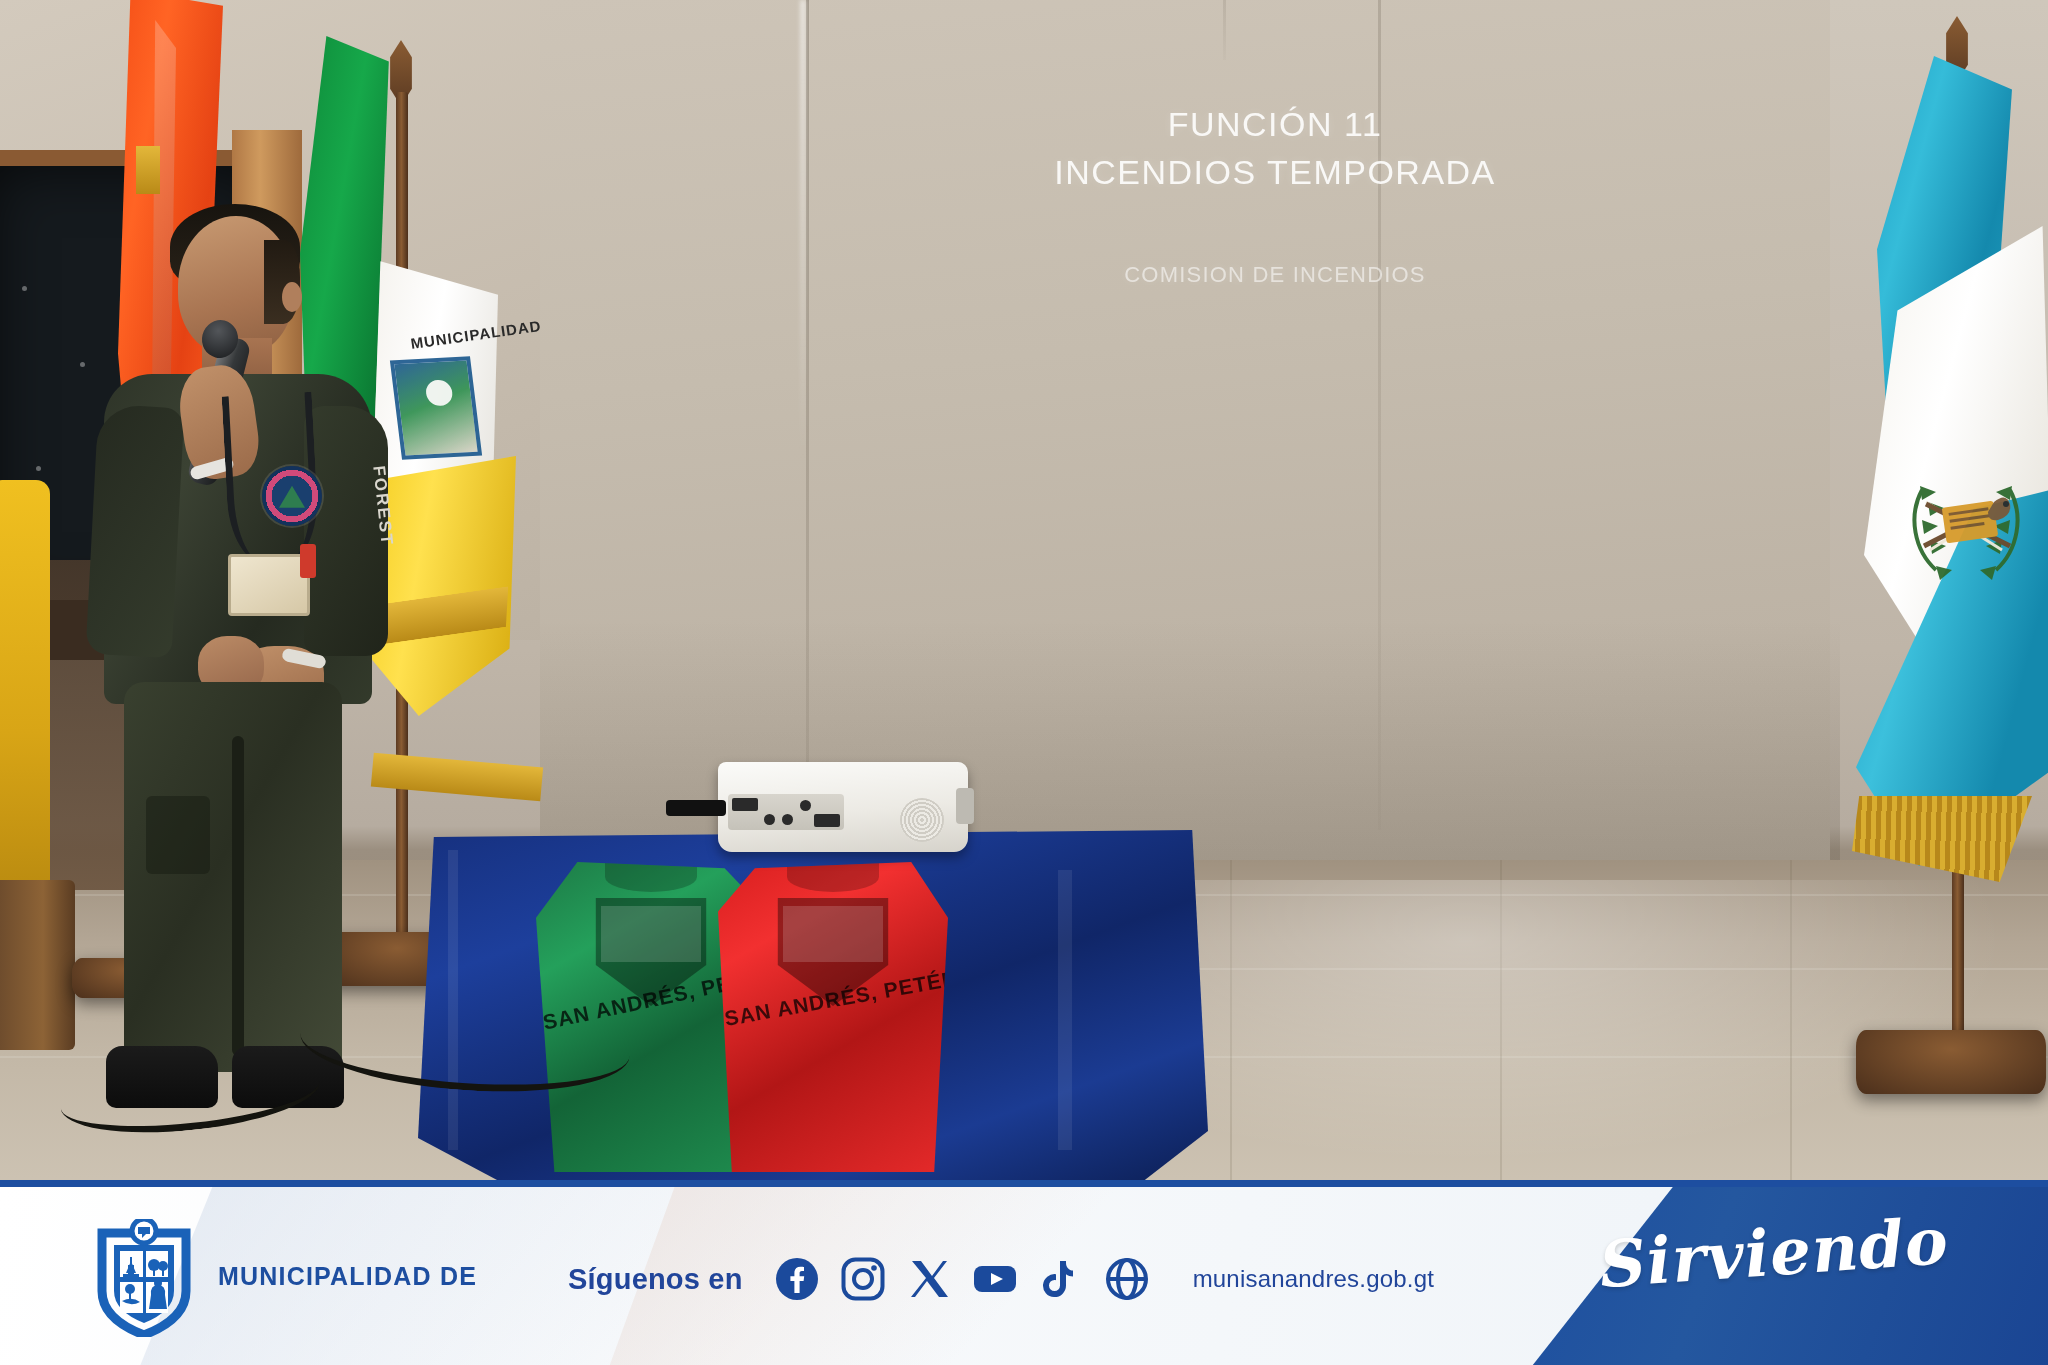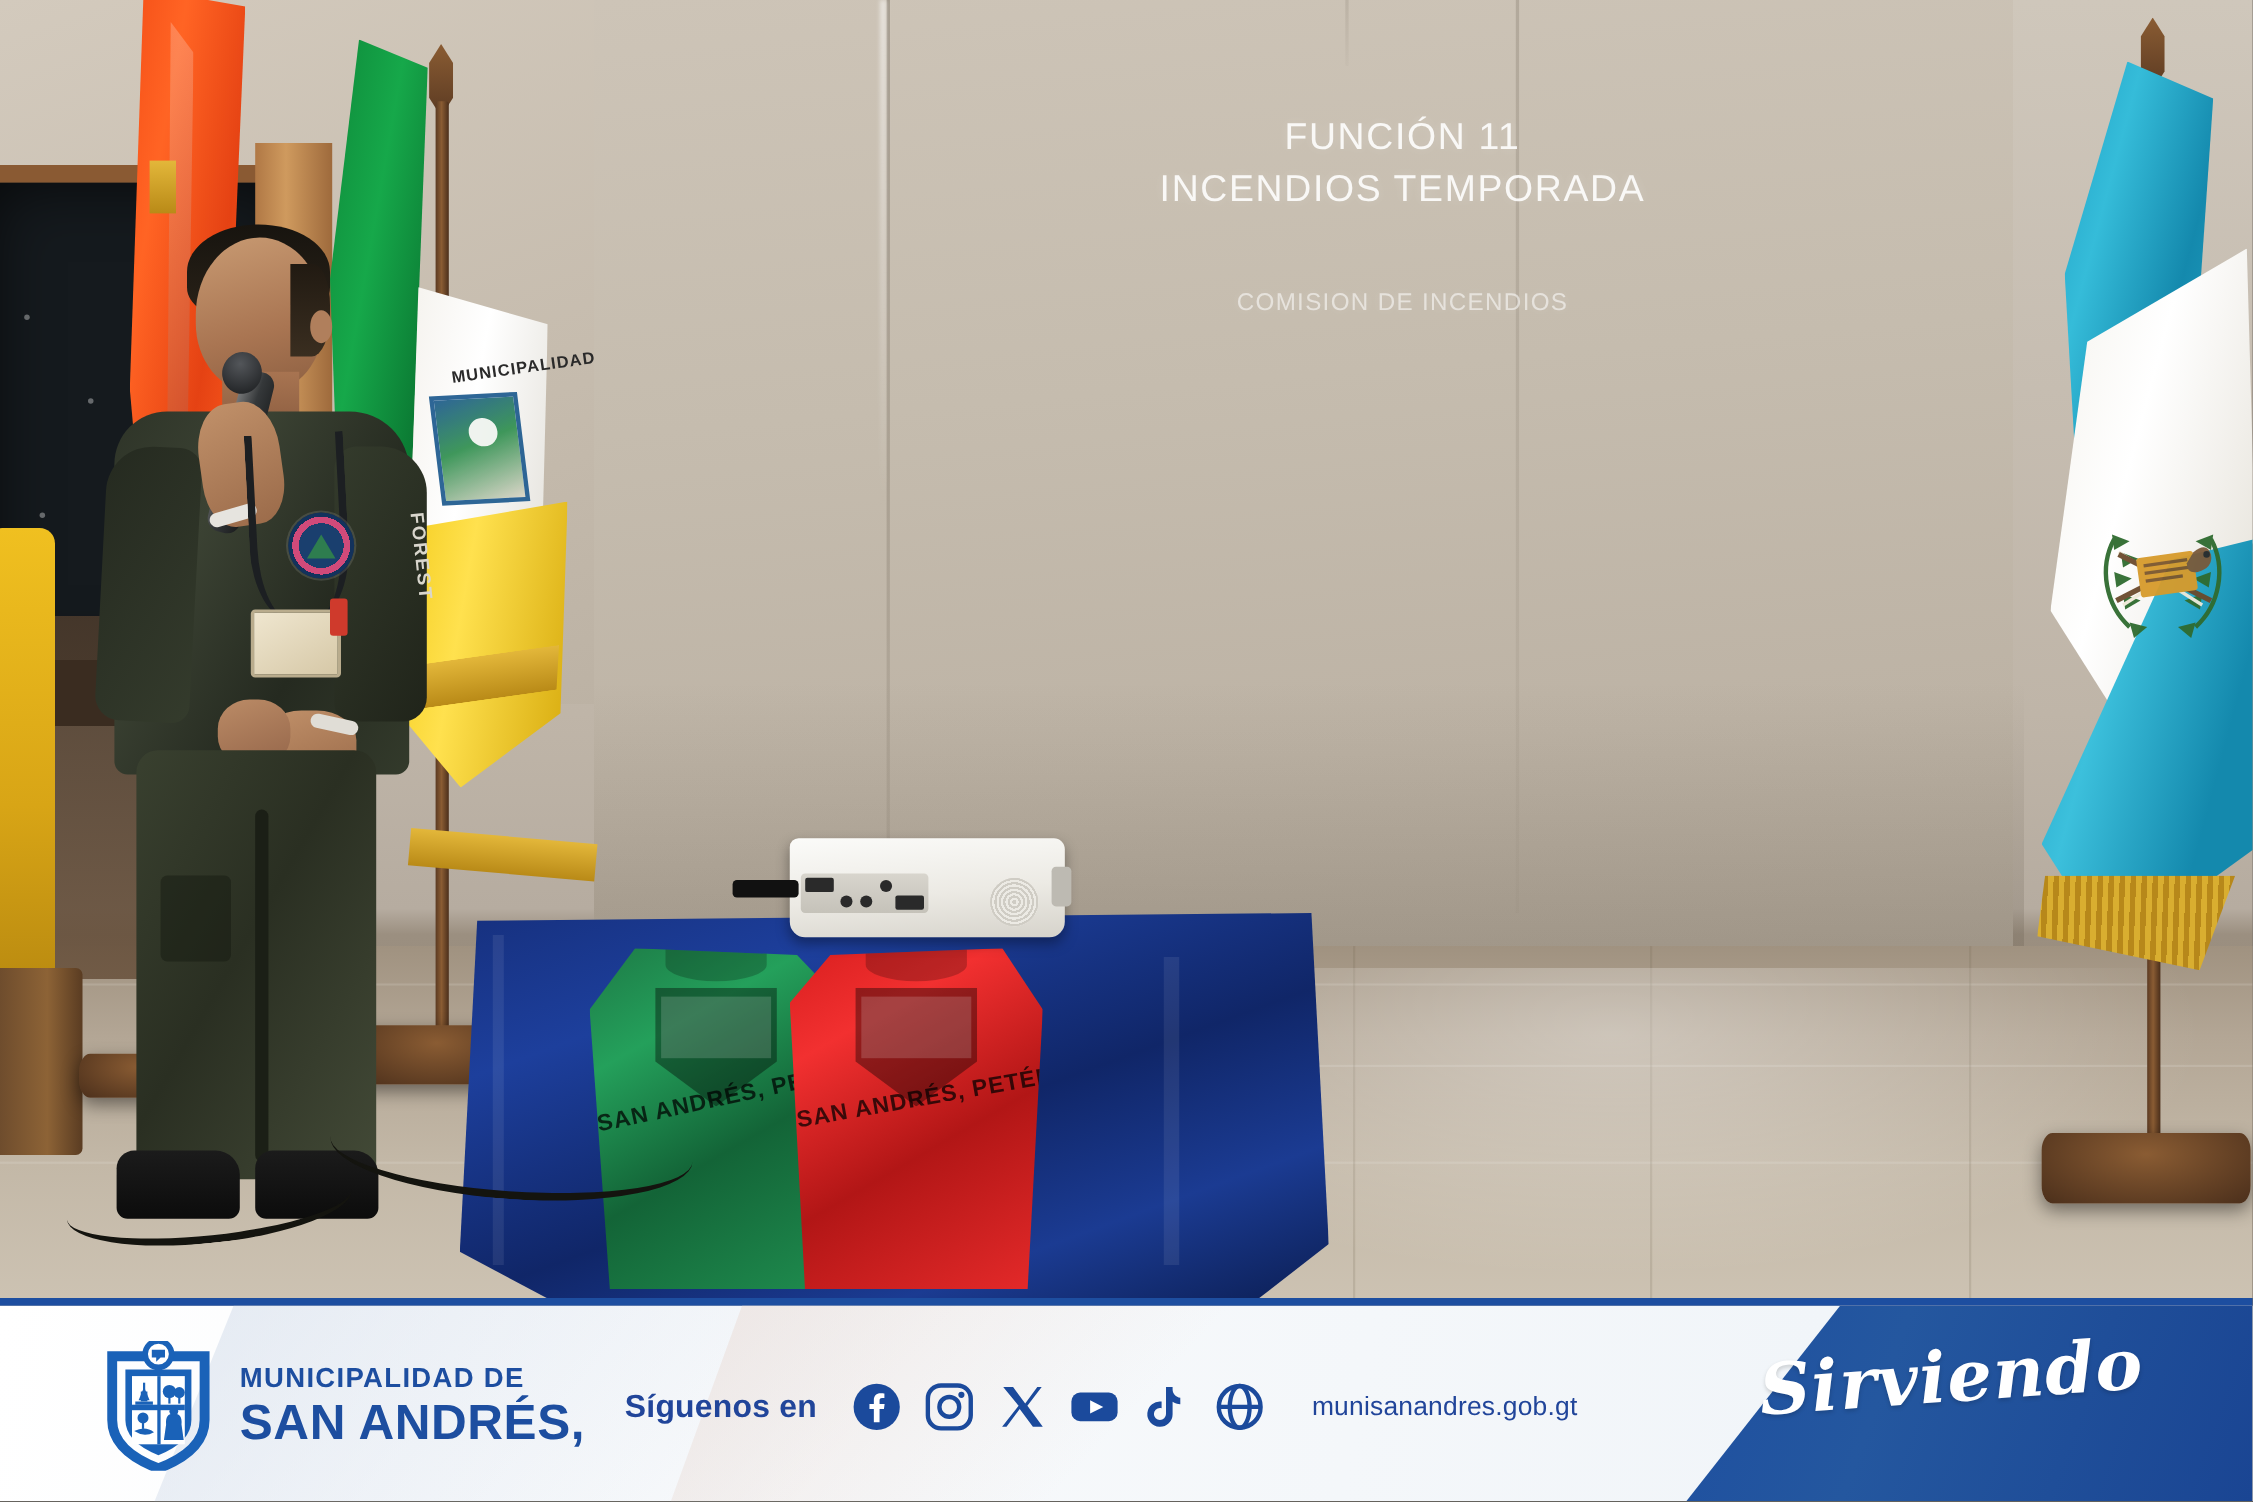--- a/index.html
+++ b/index.html
@@ -715,21 +715,20 @@
             <rect x="37" y="74" width="2" height="6"></rect>
           <path d="M30 82 q10 -5 18 1 q-9 5 -18 -1z"></path>
           <path d="M66 66 q8 0 7 10 l2 14 h-18 l2 -14 q-1 -10 7 -10z"></path>
           <circle cx="66" cy="64" r="4"></circle>
         </g>
         <circle cx="52" cy="12" r="12" fill="#fff" stroke="#1a62b8" stroke-width="5"></circle>
         <path d="M46 8 h12 v7 h-4 l-4 4 v-4 h-4z" fill="#1a62b8"></path>
       </svg>
       <div class="logo-text">
         <div class="logo-l1">MUNICIPALIDAD DE</div>
-        <div class="logo-l2">SAN ANDRÉS,</div>
       </div>
     </div>
 
     <div class="social">
       <span class="social-label">Síguenos en</span>
 
       <svg class="s-ico" viewBox="0 0 44 44">
         <circle cx="22" cy="22" r="21" fill="#1b4a9c"></circle>
         <path d="M24.6 36V24h4l.6-4.7h-4.6v-3c0-1.4.4-2.3 2.3-2.3H29V9.9c-.4-.06-1.9-.2-3.6-.2-3.6 0-6 2.2-6 6.2v3.4h-4V24h4v12z" fill="#fff"></path>
       </svg>

